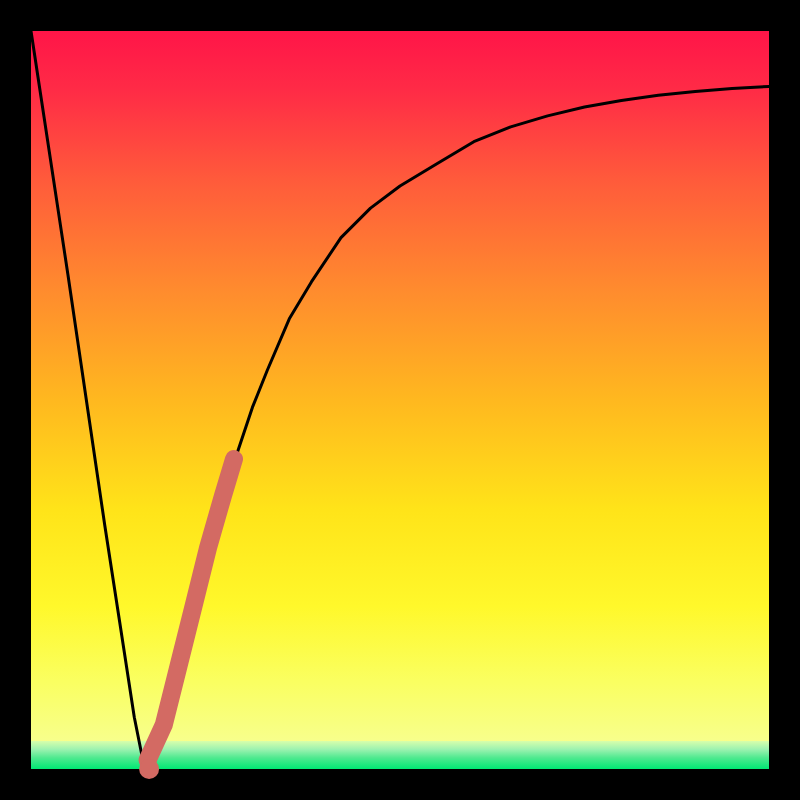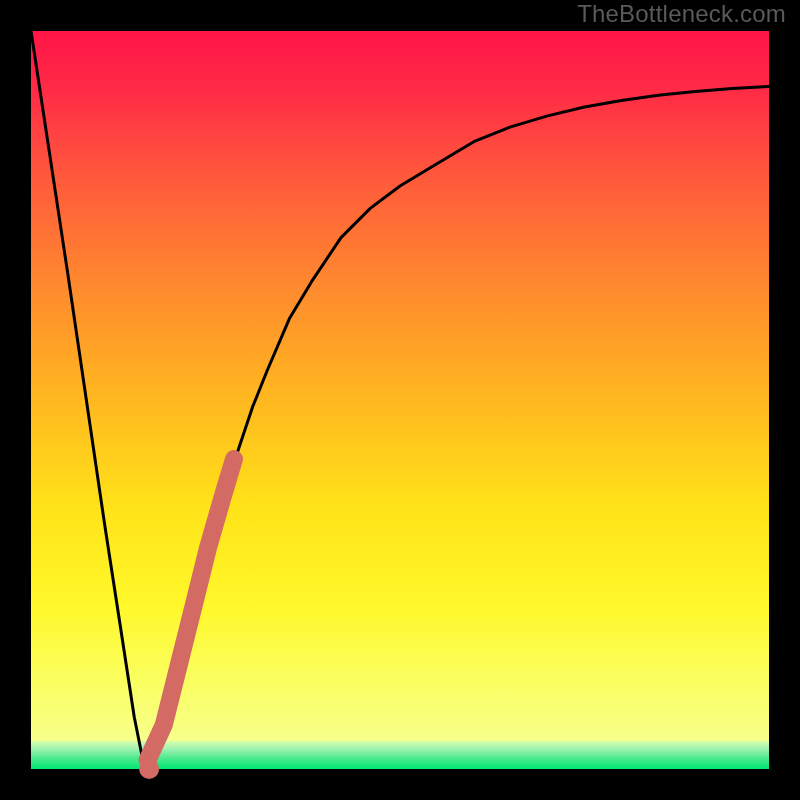--- a/index.html
+++ b/index.html
@@ -68,14 +68,13 @@
       <rect x="31" y="741" width="738" height="28" fill="url(#greenGrad)"></rect>
     </g>
 
     <path id="curvePath" fill="none" stroke="#000000" stroke-width="3" stroke-linejoin="round" stroke-linecap="round" d="M31.0 31.0 L67.9 274.5 L104.8 525.5 L119.6 621.4 L134.3 717.3 L141.7 754.2 L149.1 769.0 L156.5 754.2 L163.8 724.7 L178.6 665.7 L193.4 606.6 L208.1 547.6 L222.9 495.9 L237.6 451.7 L252.4 407.4 L267.2 370.5 L289.3 318.8 L311.4 281.9 L341.0 237.6 L370.5 208.1 L400.0 186.0 L436.9 163.8 L473.8 141.7 L510.7 126.9 L547.6 115.9 L584.5 107.0 L621.4 100.4 L658.3 95.2 L695.2 91.5 L732.1 88.6 L769.0 86.4"></path>
 
     <path id="accentPath" fill="none" stroke="#d36a63" stroke-width="18" stroke-linecap="round" d="M147.6 760.1 L163.8 724.7 L178.6 665.7 L193.4 606.6 L208.1 547.6 L222.9 495.9 L234.0 459.0"></path>
 
     <circle id="minDot" r="10" fill="#d36a63" cx="149.1" cy="769.0"></circle>
   </svg>
 
-  <div class="watermark">TheBottleneck.com</div>
 </div>
 
 </body></html>

